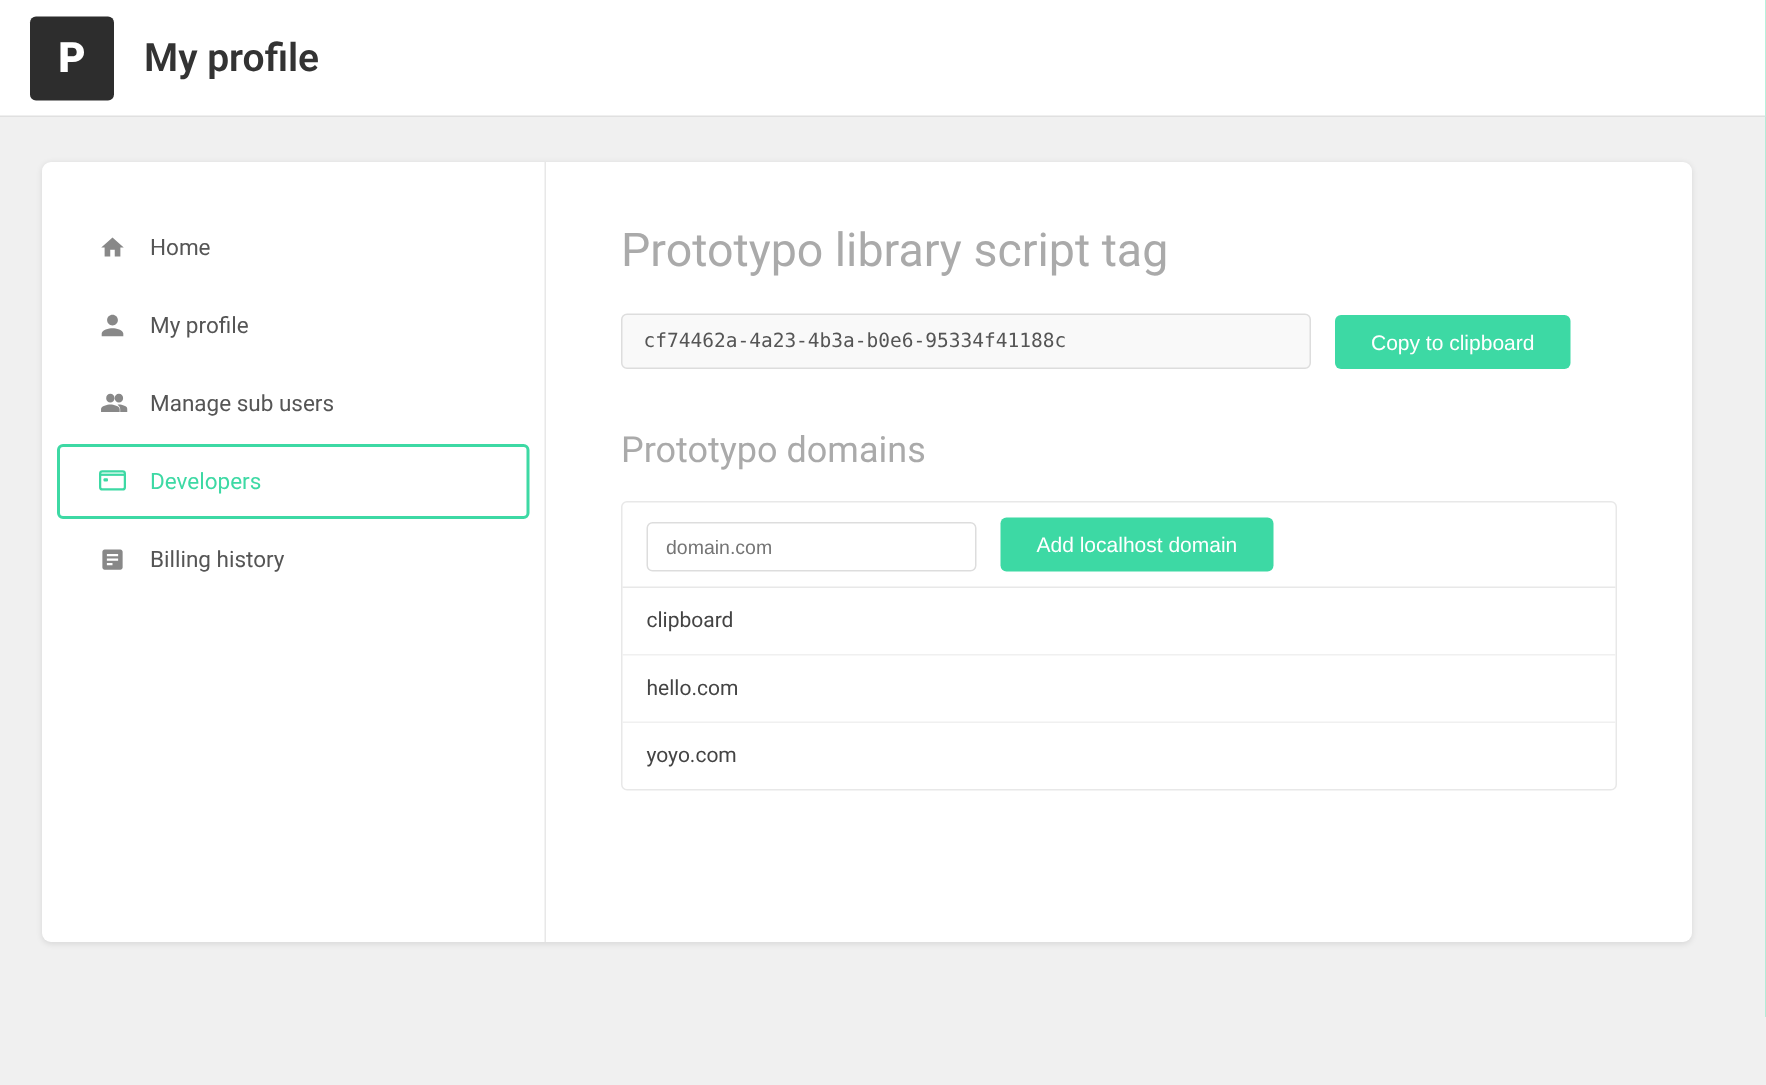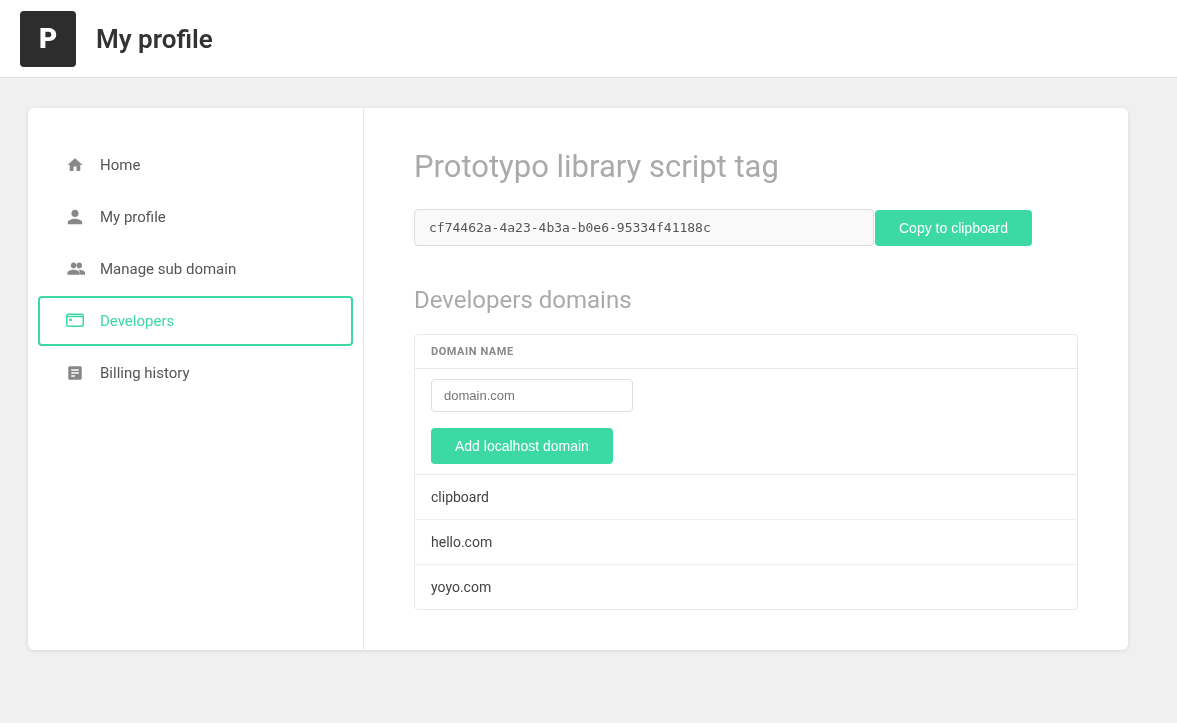--- a/index.html
+++ b/index.html
@@ -117,21 +117,21 @@
     .section-title {
       font-size: 31px;
       color: #aaa;
       font-weight: 400;
       margin-bottom: 24px;
     }
 
     .script-tag-row {
       display: flex;
       align-items: center;
-      gap: 1px;
+      gap: 16px;
       margin-bottom: 40px;
     }
 
     .script-tag-input {
       flex: 1;
       max-width: 460px;
       padding: 10px 14px;
       border: 1px solid #ddd;
       border-radius: 4px;
       background: #f9f9f9;
@@ -170,25 +170,24 @@
       font-size: 11px;
       font-weight: 700;
       color: #888;
       letter-spacing: 0.05em;
       text-transform: uppercase;
       border-bottom: 1px solid #e8e8e8;
     }
 
     .domain-input-row {
       display: flex;
-      align-items: flex-start;
+      align-items: flex-end;
       padding: 10px 16px;
       gap: 16px;
       border-bottom: 1px solid #e8e8e8;
-      flex-direction: column;
     }
 
     .domain-input {
       flex: 1;
       max-width: 220px;
       padding: 8px 12px;
       border: 1px solid #ddd;
       border-radius: 4px;
       font-size: 13px;
       color: #999;
@@ -249,21 +248,21 @@
         <span class="item-label">My profile</span>
       </div>
 
 
       <div class="sidebar-item">
         <span class="item-icon icon-users">
           <svg width="20" height="18" viewBox="0 0 28 24" fill="currentColor">
             <path d="M20 11c2.2 0 3.9-1.8 3.9-4S22.2 3 20 3c-2.2 0-3.9 1.8-3.9 4s1.7 4 3.9 4zm-8 0c2.2 0 3.9-1.8 3.9-4S14.2 3 12 3c-2.2 0-3.9 1.8-3.9 4S9.8 11 12 11zm0 2c-2.9 0-8.7 1.5-8.7 4.3V20h17.4v-2.7c0-2.8-5.8-4.3-8.7-4.3zm8 0c-.4 0-.8 0-1.3.1 1.5 1.1 2.5 2.6 2.5 4.2V20H28v-2.7c0-2.8-5.1-4.3-8-4.3z"></path>
           </svg>
         </span>
-        <span class="item-label">Manage sub domain</span>
+        <span class="item-label">Manage sub users</span>
       </div>
 
       <div class="sidebar-item active">
         <span class="item-icon icon-dev">
           <svg width="18" height="18" viewBox="0 0 24 24" fill="currentColor">
             <rect x="1" y="3" width="22" height="16" rx="2" fill="none" stroke="currentColor" stroke-width="2"></rect>
             <path d="M1 6h22" stroke="currentColor" stroke-width="2"></path>
             <rect x="4" y="9" width="4" height="3" rx="1"></rect>
           </svg>
         </span>
@@ -283,24 +282,23 @@
 
     <div class="main-panel">
 
       <h2 class="section-title">Prototypo library script tag</h2>
 
       <div class="script-tag-row">
         <input class="script-tag-input" type="text" readonly="" value="cf74462a-4a23-4b3a-b0e6-95334f41188c" style="">
         <button class="copy-btn">Copy to clipboard</button>
       </div>
 
-      <h2 class="section-title-2">Developers domains</h2>
+      <h2 class="section-title-2">Prototypo domains</h2>
 
       <div class="domain-table">
-        <div class="domain-table-header">DOMAIN NAME</div>
         <div class="domain-input-row">
           <input class="domain-input" type="text" placeholder="domain.com" style="">
           <button class="add-domain-btn">Add localhost domain</button>
         </div>
         <div class="domain-row">clipboard</div>
         <div class="domain-row">hello.com</div>
         <div class="domain-row">yoyo.com</div>
       </div>
 
     </div>

